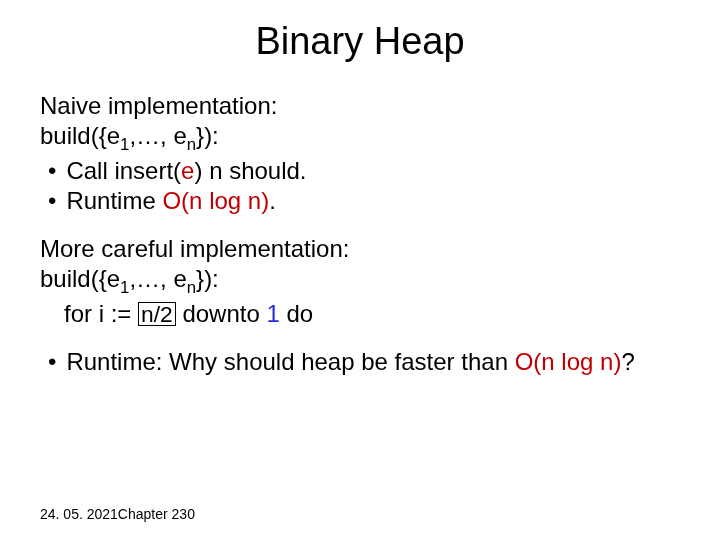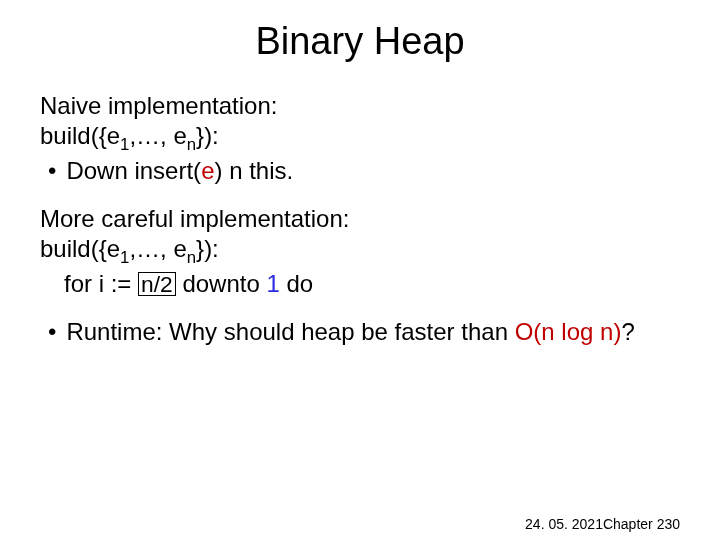--- a/index.html
+++ b/index.html
@@ -44,43 +44,46 @@
     display: inline-block;
     border: 1px solid #000;
     padding: 0 2px;
     line-height: 1;
     font-size: 0.95em;
     text-align: center;
   }
   .footer {
     position: absolute;
     left: 0;
-    bottom: 8px;
+    bottom: 18px;
     width: 720px;
     font-size: 14px;
     display: flex;
-    justify-content: flex-end;
+    justify-content: flex-start;
     padding: 0 40px;
     box-sizing: border-box;
   }
 </style>
 </head>
 <body>
 
 <div class="slide">
 
   <h1 class="title">Binary Heap</h1>
 
   <div class="block">
     <div>Naive implementation:</div>
     <div>
       <span>build({e</span><span class="sub">1</span><span>,…, e</span><span class="sub">n</span><span>}):</span>
     </div>
     <div class="indent1">
-      <span class="bullet"></span><span>Down insert(</span><span class="red">e</span><span>) n this.</span>
+      <span class="bullet"></span><span>Call insert(</span><span class="red">e</span><span>) n should.</span>
+    </div>
+    <div class="indent1">
+      <span class="bullet"></span><span>Runtime </span><span class="red">O(n log n)</span><span>.</span>
     </div>
   </div>
 
   <div class="block">
     <div>More careful implementation:</div>
     <div>
       <span>build({e</span><span class="sub">1</span><span>,…, e</span><span class="sub">n</span><span>}):</span>
     </div>
     <div class="ind-for">
       <span>for i :=</span>

